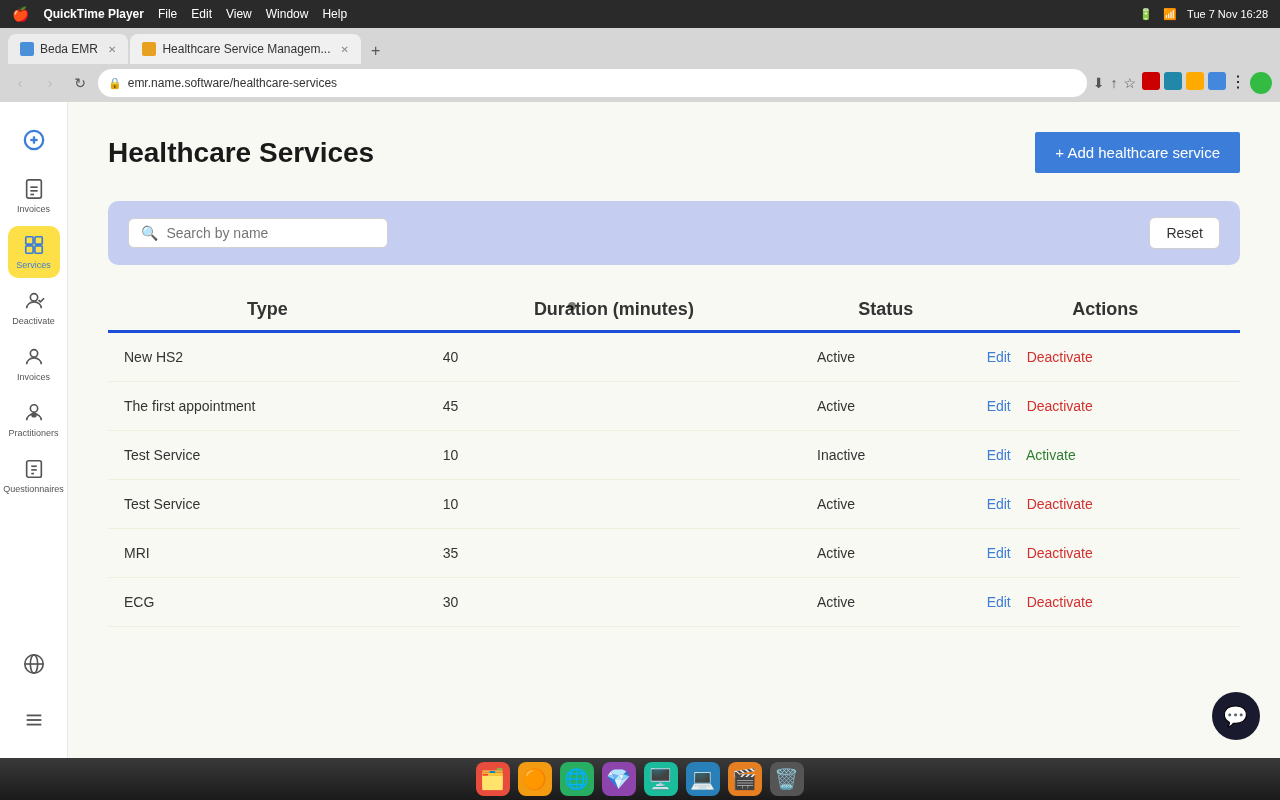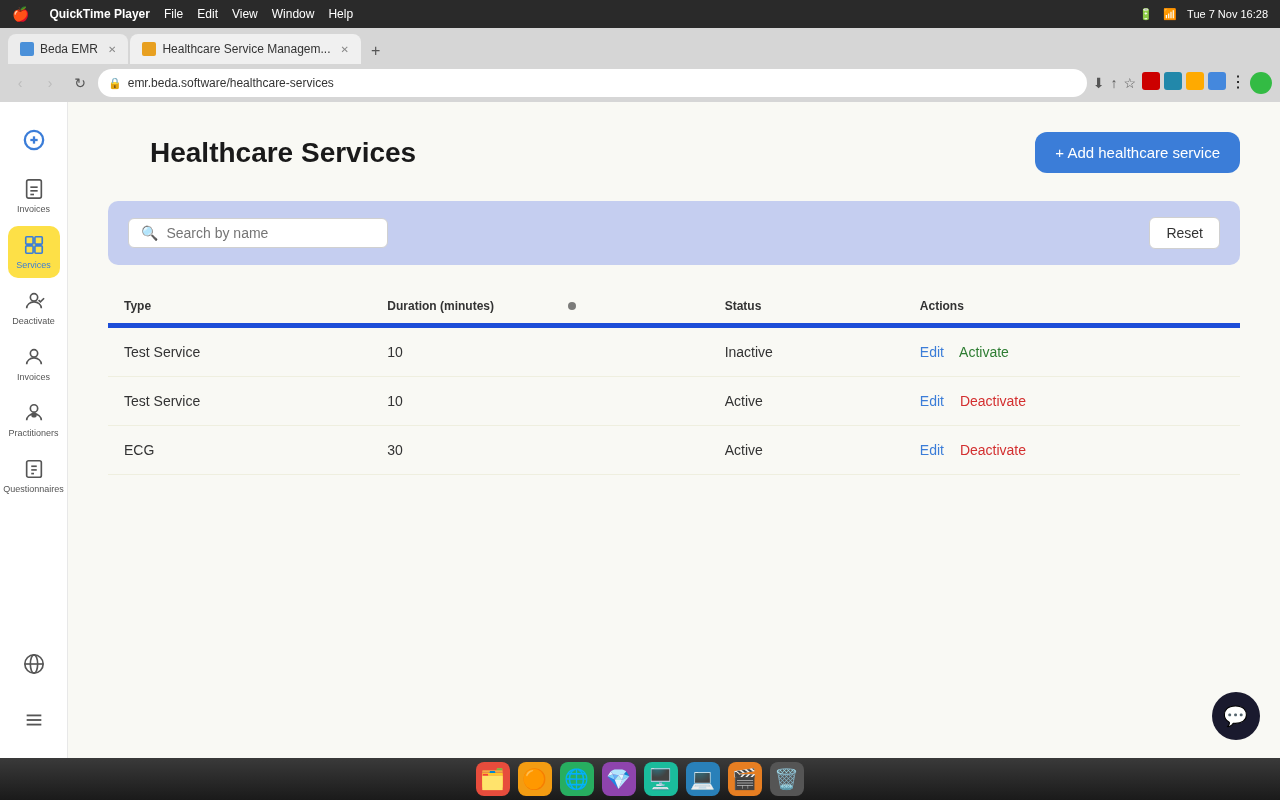--- a/index.html
+++ b/index.html
@@ -155,27 +155,26 @@
     .page-header {
       display: flex;
       align-items: center;
       justify-content: space-between;
       margin-bottom: 28px;
     }
     .page-title {
       font-size: 28px;
       font-weight: 700;
       color: #1a1a1a;
-      margin-left: 42px;
     }
     .add-btn {
       background: #3b7dd8;
       color: #fff;
       border: none;
-      border-radius: 12px;
+      border-radius: 2px;
       padding: 12px 20px;
       font-size: 15px;
       font-weight: 500;
       cursor: pointer;
       display: flex;
       align-items: center;
       gap: 6px;
     }
 
     
@@ -216,26 +215,26 @@
       cursor: pointer;
       color: #333;
     }
 
     
     .services-table {
       width: 100%;
       border-collapse: collapse;
     }
     .services-table th {
-      text-align: left;
+      text-align: center;
       padding: 10px 16px;
-      font-size: 12px;
+      font-size: 18px;
       font-weight: 600;
       color: #333;
-      border-bottom: 5px solid #1d4ed8;
+      border-bottom: 3px solid #1d4ed8;
     }
     .services-table td {
       padding: 16px 16px;
       font-size: 14px;
       color: #333;
       border-bottom: 1px solid #efefdf;
     }
     .status-active { color: #2e7d32; }
     .status-inactive { color: #666; }
     .action-edit {
@@ -303,21 +302,21 @@
       top: 302px;
       left: 568px;
     }
   </style>
 </head>
 <body>
 
 <div class="mac-topbar">
   <div class="mac-topbar-left">
     <span class="apple-icon">🍎</span>
-    <span style="font-weight:600;margin-left:6px;">QuickTime Player</span>
+    <span style="font-weight:600;">QuickTime Player</span>
     <span>File</span>
     <span>Edit</span>
     <span>View</span>
     <span>Window</span>
     <span>Help</span>
   </div>
   <div class="mac-topbar-right">
     <span>🔋</span>
     <span>📶</span>
     <span>Tue 7 Nov  16:28</span>
@@ -337,21 +336,21 @@
       <span class="tab-close">✕</span>
     </div>
     <button class="tab-new">+</button>
   </div>
   <div class="browser-nav">
     <button class="nav-btn" disabled="">‹</button>
     <button class="nav-btn" disabled="">›</button>
     <button class="nav-btn">↻</button>
     <div class="address-bar">
       <span class="lock-icon">🔒</span>
-      <span>emr.beda.software/healthcare-services</span>
+      <span>emr.name.software/healthcare-services</span>
     </div>
     <div class="browser-actions">
       <span>⬇</span>
       <span>↑</span>
       <span>☆</span>
     </div>
     <div class="browser-extension-icons">
       <span style="width:18px;height:18px;background:#c00;border-radius:3px;display:inline-block;"></span>
       <span style="width:18px;height:18px;background:#28a;border-radius:3px;display:inline-block;"></span>
       <span style="width:18px;height:18px;background:#fa0;border-radius:3px;display:inline-block;"></span>
@@ -465,39 +464,66 @@
     <table class="services-table">
       <thead>
         <tr>
           <th>Type</th>
           <th>Duration (minutes)</th>
           <th>Status</th>
           <th>Actions</th>
         </tr>
       </thead>
       <tbody id="table-body">
+      <tr>
+      <td>New HS2</td>
+      <td>40</td>
+      <td class="status-active">Active</td>
+      <td>
+        <span class="action-edit">Edit</span>
+        <span class="action-deactivate">Deactivate</span>
+      </td>
+    </tr>
+          <tr>
+      <td>The first appointment</td>
+      <td>45</td>
+      <td class="status-active">Active</td>
+      <td>
+        <span class="action-edit">Edit</span>
+        <span class="action-deactivate">Deactivate</span>
+      </td>
+    </tr>
           <tr>
       <td>Test Service</td>
       <td>10</td>
       <td class="status-inactive">Inactive</td>
       <td>
         <span class="action-edit">Edit</span>
         <span class="action-activate">Activate</span>
       </td>
     </tr>
           <tr>
       <td>Test Service</td>
       <td>10</td>
       <td class="status-active">Active</td>
       <td>
         <span class="action-edit">Edit</span>
         <span class="action-deactivate">Deactivate</span>
       </td>
     </tr>
           <tr>
+      <td>MRI</td>
+      <td>35</td>
+      <td class="status-active">Active</td>
+      <td>
+        <span class="action-edit">Edit</span>
+        <span class="action-deactivate">Deactivate</span>
+      </td>
+    </tr>
+          <tr>
       <td>ECG</td>
       <td>30</td>
       <td class="status-active">Active</td>
       <td>
         <span class="action-edit">Edit</span>
         <span class="action-deactivate">Deactivate</span>
       </td>
     </tr>
         </tbody>
     </table>

